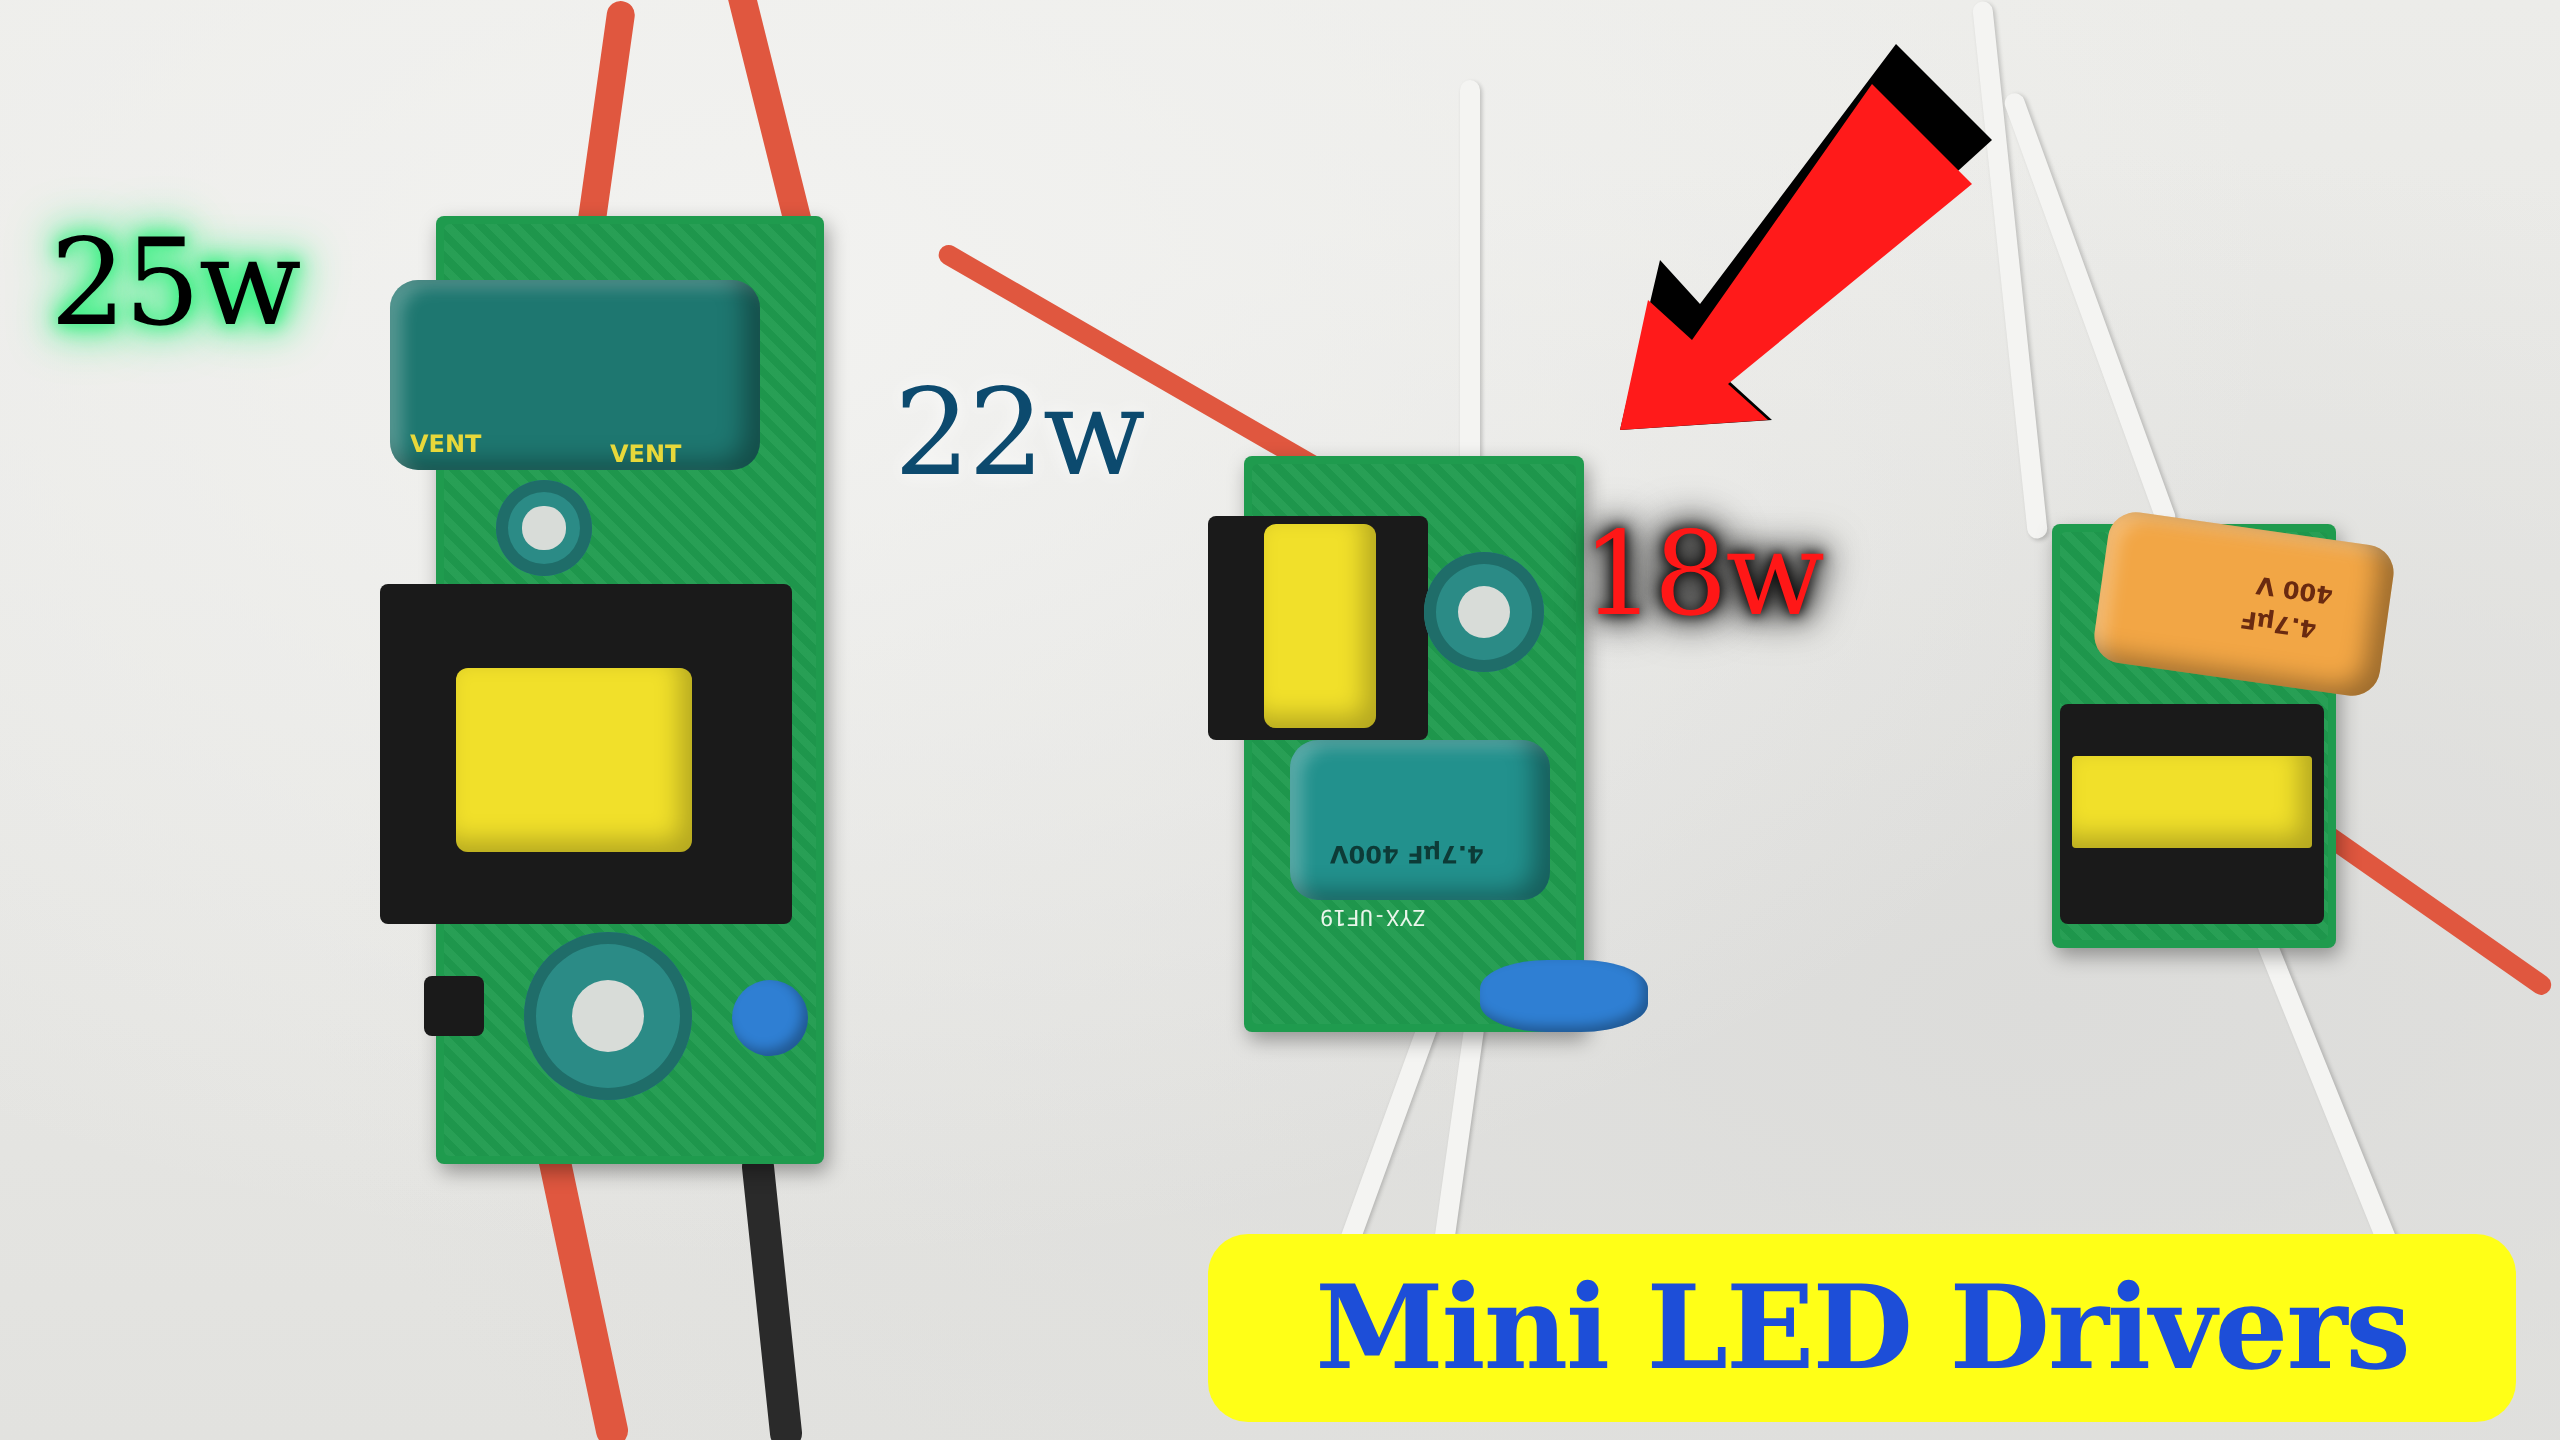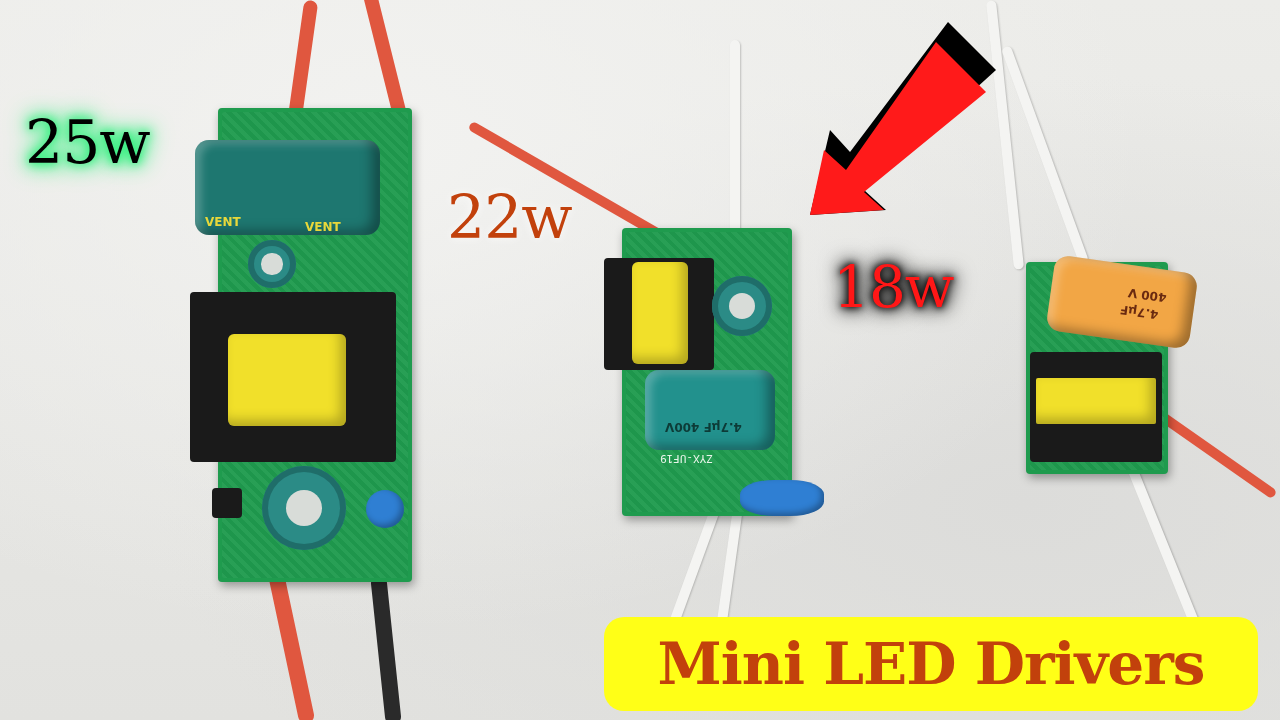--- a/index.html
+++ b/index.html
@@ -19,27 +19,27 @@
   .cap-label{position:absolute;font-family:"DejaVu Sans",sans-serif;font-size:12px;font-weight:bold;white-space:nowrap;}
   .xfmr{position:absolute;background:#1a1a1a;border-radius:4px;}
   .coil{position:absolute;background:#f1e02a;border-radius:6px;box-shadow:inset -6px -6px 12px rgba(0,0,0,.25);}
   .small-cap{position:absolute;border-radius:50%;background:#2b8b86;box-shadow:inset 0 0 0 6px #1f6d69;}
   .small-cap::after{content:"";position:absolute;left:28%;top:28%;width:44%;height:44%;border-radius:50%;background:#d8dcd8;}
   .ydisc{position:absolute;background:#2f7fd3;border-radius:50%;box-shadow:inset -3px -3px 6px rgba(0,0,0,.3);}
   .pcb-text{position:absolute;font-family:"DejaVu Sans Mono",monospace;font-size:11px;color:#e9f5ea;white-space:nowrap;}
   .label{position:absolute;font-weight:400;font-family:"DejaVu Serif",serif;letter-spacing:-1px;line-height:1;}
   .label-25{left:25px;top:112px;font-size:60px;color:#000;
     text-shadow:0 0 8px #2bf07a,0 0 14px #2bf07a,0 0 20px #2bf07a,0 0 26px #2bf07a;}
-  .label-22{left:447px;top:187px;font-size:60px;color:#c2410c;
+  .label-22{left:447px;top:187px;font-size:60px;color:#0c4a6e;
     text-shadow:0 0 10px rgba(255,255,255,.8);}
-  .label-18{left:833px;top:258px;font-size:58px;color:#ff1717;
+  .label-18{left:791px;top:258px;font-size:58px;color:#ff1717;
     text-shadow:0 0 6px #000,0 0 12px #000,0 0 18px #000,0 0 24px #000;}
   .title-banner{position:absolute;left:604px;top:617px;width:654px;height:94px;
     background:#ffff17;border-radius:20px;display:flex;align-items:center;justify-content:center;}
-  .title-text{font-family:"DejaVu Serif",serif;font-weight:900;font-size:58px;color:#c2410c;letter-spacing:-1px;}
+  .title-text{font-family:"DejaVu Serif",serif;font-weight:900;font-size:58px;color:#1d4ed8;letter-spacing:-1px;}
   .arrow{position:absolute;left:800px;top:10px;width:210px;height:210px;}
 </style>
 </head>
 <body>
 
 <div class="bg"></div>
 
 <div>
 
   <div class="wire" style="left:296px;top:0;width:14px;height:120px;background:#e0573f;transform:rotate(8deg);"></div>

